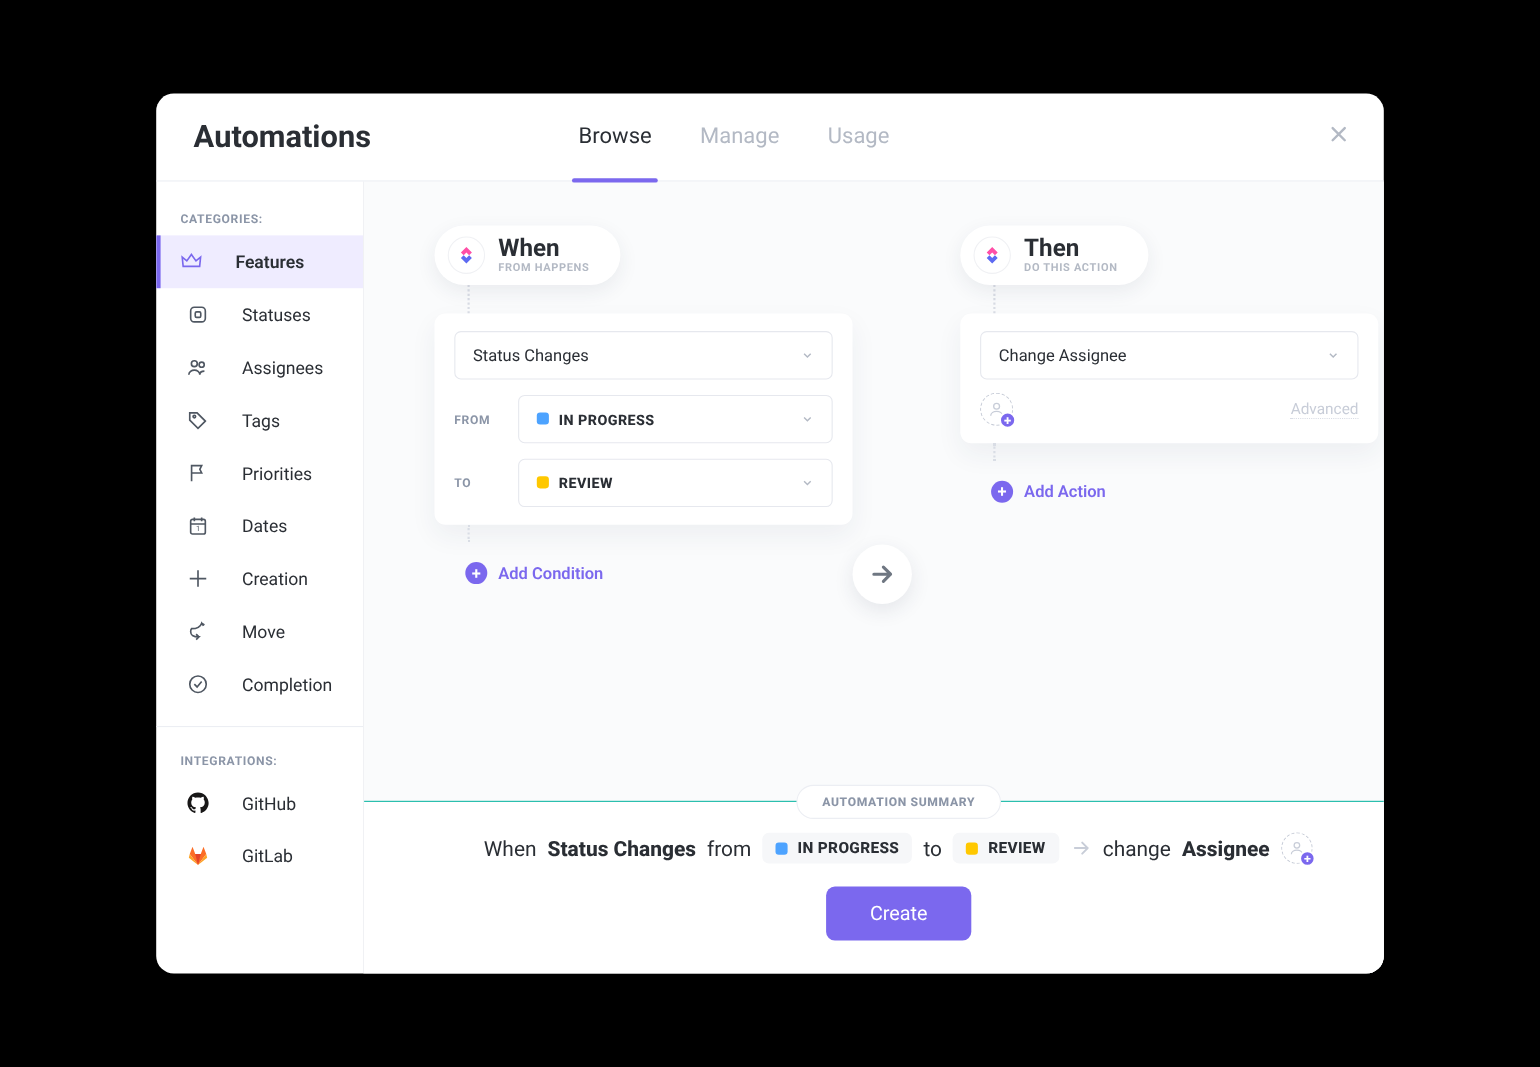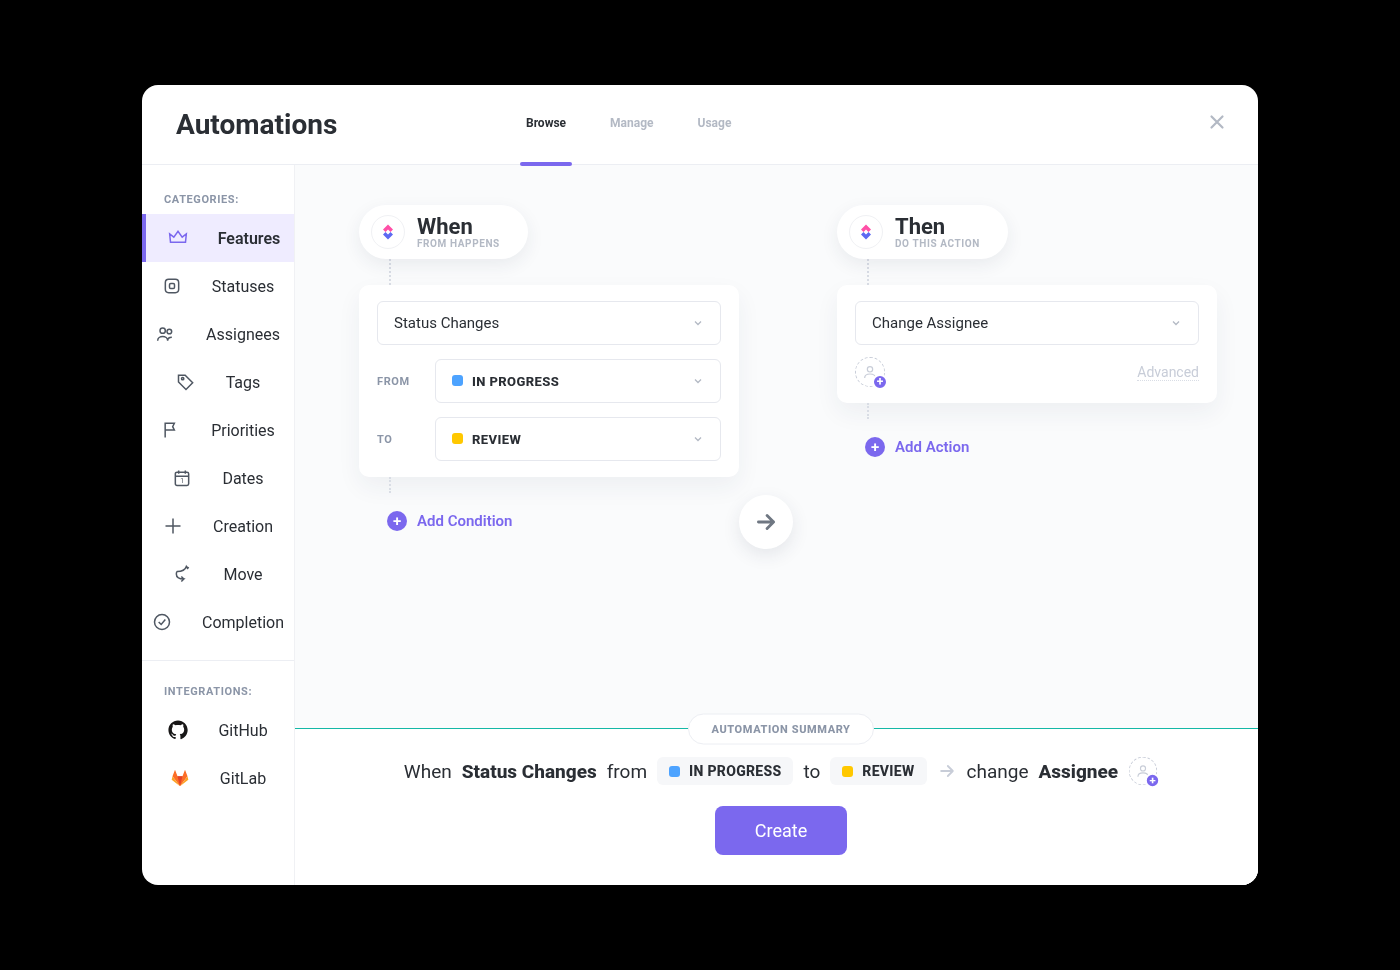--- a/index.html
+++ b/index.html
@@ -24,22 +24,22 @@
   }
   .header-title {
     font-size: 28px;
     font-weight: 700;
     color: #2A2E34;
     flex: 0 0 auto;
     width: 350px;
   }
   .tabs { display: flex; gap: 44px; }
   .tab {
-    font-size: 12px;
-    font-weight: 700;
+    font-size: 20px;
+    font-weight: 400;
     color: #B3B9C4;
     padding-bottom: 4px;
     height: 80px;
     display: flex;
     align-items: center;
     position: relative;
     cursor: pointer;
   }
   .tab.active { color: #2A2E34; }
   .tab.active::after {
@@ -73,25 +73,24 @@
     font-weight: 700;
     letter-spacing: 0.6px;
     color: #8B95A7;
     padding: 10px 22px 8px 22px;
   }
   .nav-item {
     display: flex;
     align-items: center;
     gap: 30px;
     height: 48px;
-    padding: 0 10px;
+    padding: 0 28px;
     font-size: 16px;
     color: #2A2E34;
     cursor: pointer;
-    justify-content: center;
   }
   .nav-item.active {
     background: #EFECFF;
     color: #2A2E34;
     border-left: 4px solid #7B68EE;
     padding-left: 18px;
     font-weight: 600;
   }
   .nav-icon { width: 20px; height: 20px; display: flex; align-items: center; justify-content: center; color: #4F5762; }
   .nav-item.active .nav-icon { color: #7B68EE; }

